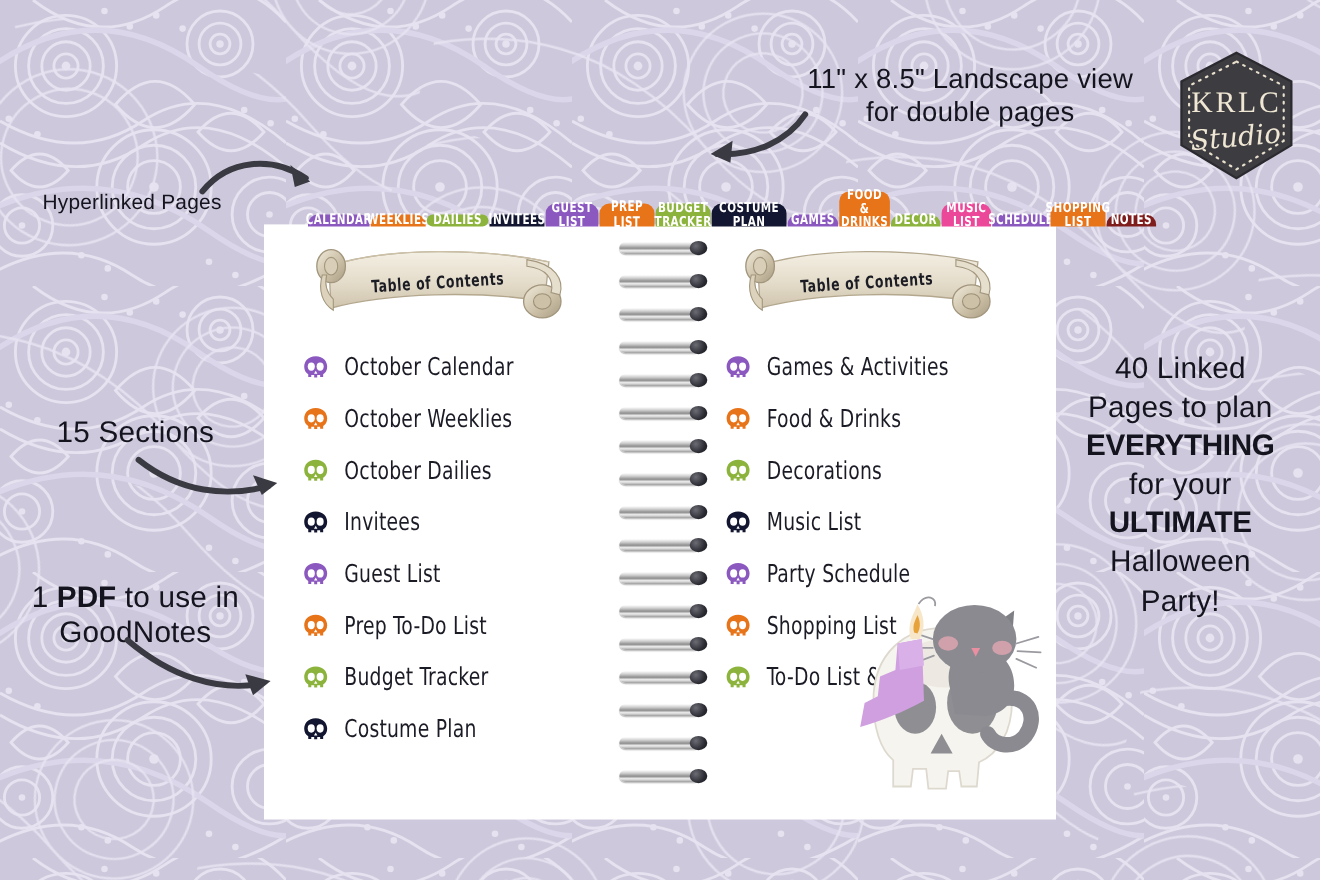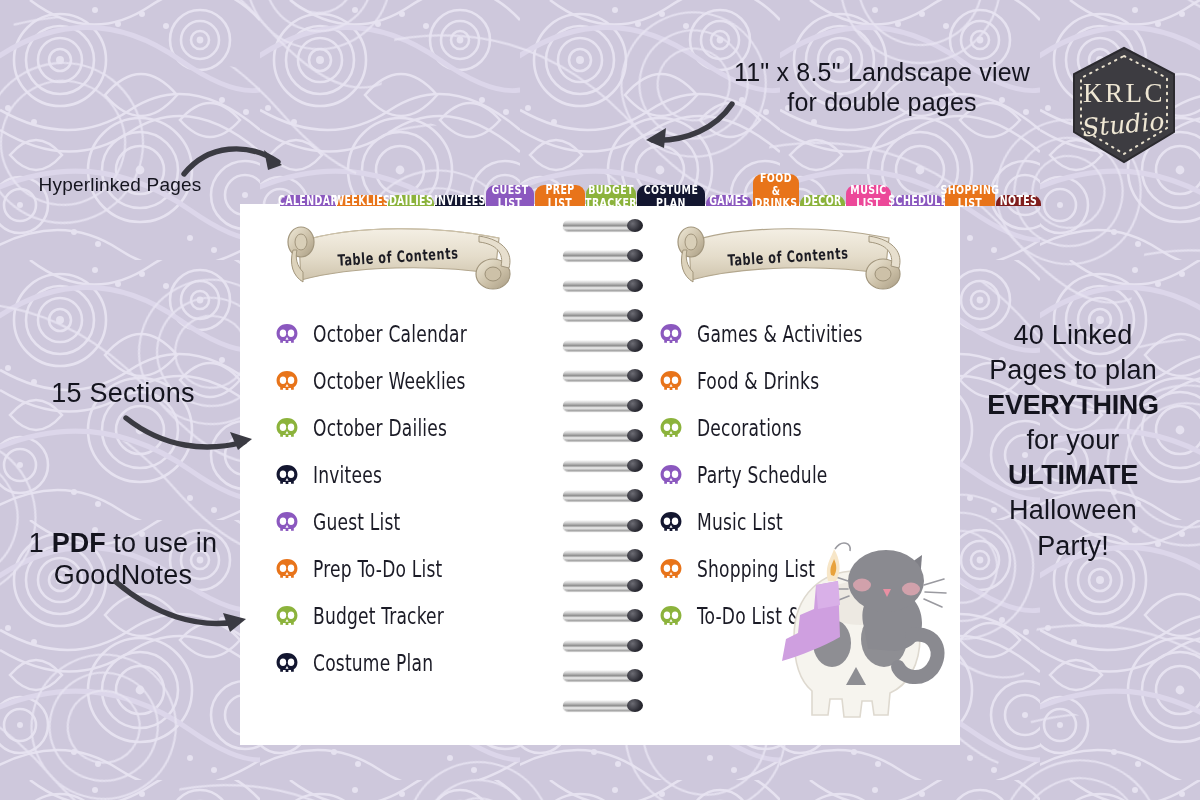--- a/index.html
+++ b/index.html
@@ -222,21 +222,21 @@
 
 <div id="planner">
 
   <div id="tabs">
       <div class="tab" style="background: rgb(139, 88, 191); width: 56px;">
         <span>CALENDAR</span>
       </div>
       <div class="tab" style="background: rgb(232, 116, 26); width: 50px;">
         <span>WEEKLIES</span>
       </div>
-      <div class="tab" style="background: rgb(140, 179, 60); width: 46px;">
+      <div class="tab" style="background: rgb(140, 179, 60); width: 56px; border-radius: 16px;">
         <span>DAILIES</span>
       </div>
       <div class="tab" style="background: rgb(19, 22, 48); width: 50px;">
         <span>INVITEES</span>
       </div>
       <div class="tab two" style="background: rgb(139, 88, 191); width: 48px;">
         <span>GUEST<br>LIST</span>
       </div>
       <div class="tab" style="background: rgb(232, 116, 26); width: 50px;">
         <span>PREP LIST</span>
@@ -430,35 +430,35 @@
             <span class="sk"><svg viewBox="0 0 26 24" width="26" height="22">
                 <path d="M13 1 C 5.4 1 1.6 6.2 1.6 11.4 C 1.6 15 3.4 17.6 5.6 18.8 L 5.6 21.6 L 8.6 21.6 L 8.6 19.6 L 11.5 19.6 L 11.5 21.9 L 14.5 21.9 L 14.5 19.6 L 17.4 19.6 L 17.4 21.6 L 20.4 21.6 L 20.4 18.8 C 22.6 17.6 24.4 15 24.4 11.4 C 24.4 6.2 20.6 1 13 1 Z" fill="#8cb33c"></path>
                 <ellipse cx="8.6" cy="11.2" rx="3.5" ry="4.1" fill="#ffffff"></ellipse>
                 <ellipse cx="17.4" cy="11.2" rx="3.5" ry="4.1" fill="#ffffff"></ellipse>
                 <path d="M13 15.2 L 14.7 18.2 L 11.3 18.2 Z" fill="#ffffff"></path>
               </svg></span>
             <span class="lbl">Decorations</span>
           </li>
           <li class="toc-item">
             <span class="sk"><svg viewBox="0 0 26 24" width="26" height="22">
+                <path d="M13 1 C 5.4 1 1.6 6.2 1.6 11.4 C 1.6 15 3.4 17.6 5.6 18.8 L 5.6 21.6 L 8.6 21.6 L 8.6 19.6 L 11.5 19.6 L 11.5 21.9 L 14.5 21.9 L 14.5 19.6 L 17.4 19.6 L 17.4 21.6 L 20.4 21.6 L 20.4 18.8 C 22.6 17.6 24.4 15 24.4 11.4 C 24.4 6.2 20.6 1 13 1 Z" fill="#131630"></path>
+                <ellipse cx="8.6" cy="11.2" rx="3.5" ry="4.1" fill="#ffffff"></ellipse>
+                <ellipse cx="17.4" cy="11.2" rx="3.5" ry="4.1" fill="#ffffff"></ellipse>
+                <path d="M13 15.2 L 14.7 18.2 L 11.3 18.2 Z" fill="#ffffff"></path>
+              </svg></span>
+            <span class="lbl">Music List</span>
+          </li>
+          <li class="toc-item">
+            <span class="sk"><svg viewBox="0 0 26 24" width="26" height="22">
                 <path d="M13 1 C 5.4 1 1.6 6.2 1.6 11.4 C 1.6 15 3.4 17.6 5.6 18.8 L 5.6 21.6 L 8.6 21.6 L 8.6 19.6 L 11.5 19.6 L 11.5 21.9 L 14.5 21.9 L 14.5 19.6 L 17.4 19.6 L 17.4 21.6 L 20.4 21.6 L 20.4 18.8 C 22.6 17.6 24.4 15 24.4 11.4 C 24.4 6.2 20.6 1 13 1 Z" fill="#8b58bf"></path>
                 <ellipse cx="8.6" cy="11.2" rx="3.5" ry="4.1" fill="#ffffff"></ellipse>
                 <ellipse cx="17.4" cy="11.2" rx="3.5" ry="4.1" fill="#ffffff"></ellipse>
                 <path d="M13 15.2 L 14.7 18.2 L 11.3 18.2 Z" fill="#ffffff"></path>
               </svg></span>
             <span class="lbl">Party Schedule</span>
-          </li>
-          <li class="toc-item">
-            <span class="sk"><svg viewBox="0 0 26 24" width="26" height="22">
-                <path d="M13 1 C 5.4 1 1.6 6.2 1.6 11.4 C 1.6 15 3.4 17.6 5.6 18.8 L 5.6 21.6 L 8.6 21.6 L 8.6 19.6 L 11.5 19.6 L 11.5 21.9 L 14.5 21.9 L 14.5 19.6 L 17.4 19.6 L 17.4 21.6 L 20.4 21.6 L 20.4 18.8 C 22.6 17.6 24.4 15 24.4 11.4 C 24.4 6.2 20.6 1 13 1 Z" fill="#131630"></path>
-                <ellipse cx="8.6" cy="11.2" rx="3.5" ry="4.1" fill="#ffffff"></ellipse>
-                <ellipse cx="17.4" cy="11.2" rx="3.5" ry="4.1" fill="#ffffff"></ellipse>
-                <path d="M13 15.2 L 14.7 18.2 L 11.3 18.2 Z" fill="#ffffff"></path>
-              </svg></span>
-            <span class="lbl">Music List</span>
           </li>
           <li class="toc-item">
             <span class="sk"><svg viewBox="0 0 26 24" width="26" height="22">
                 <path d="M13 1 C 5.4 1 1.6 6.2 1.6 11.4 C 1.6 15 3.4 17.6 5.6 18.8 L 5.6 21.6 L 8.6 21.6 L 8.6 19.6 L 11.5 19.6 L 11.5 21.9 L 14.5 21.9 L 14.5 19.6 L 17.4 19.6 L 17.4 21.6 L 20.4 21.6 L 20.4 18.8 C 22.6 17.6 24.4 15 24.4 11.4 C 24.4 6.2 20.6 1 13 1 Z" fill="#e8741a"></path>
                 <ellipse cx="8.6" cy="11.2" rx="3.5" ry="4.1" fill="#ffffff"></ellipse>
                 <ellipse cx="17.4" cy="11.2" rx="3.5" ry="4.1" fill="#ffffff"></ellipse>
                 <path d="M13 15.2 L 14.7 18.2 L 11.3 18.2 Z" fill="#ffffff"></path>
               </svg></span>
             <span class="lbl">Shopping List</span>
           </li>

